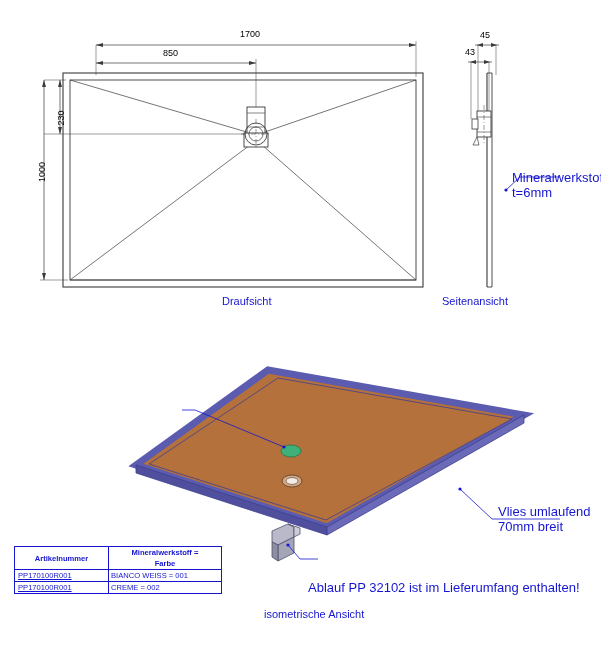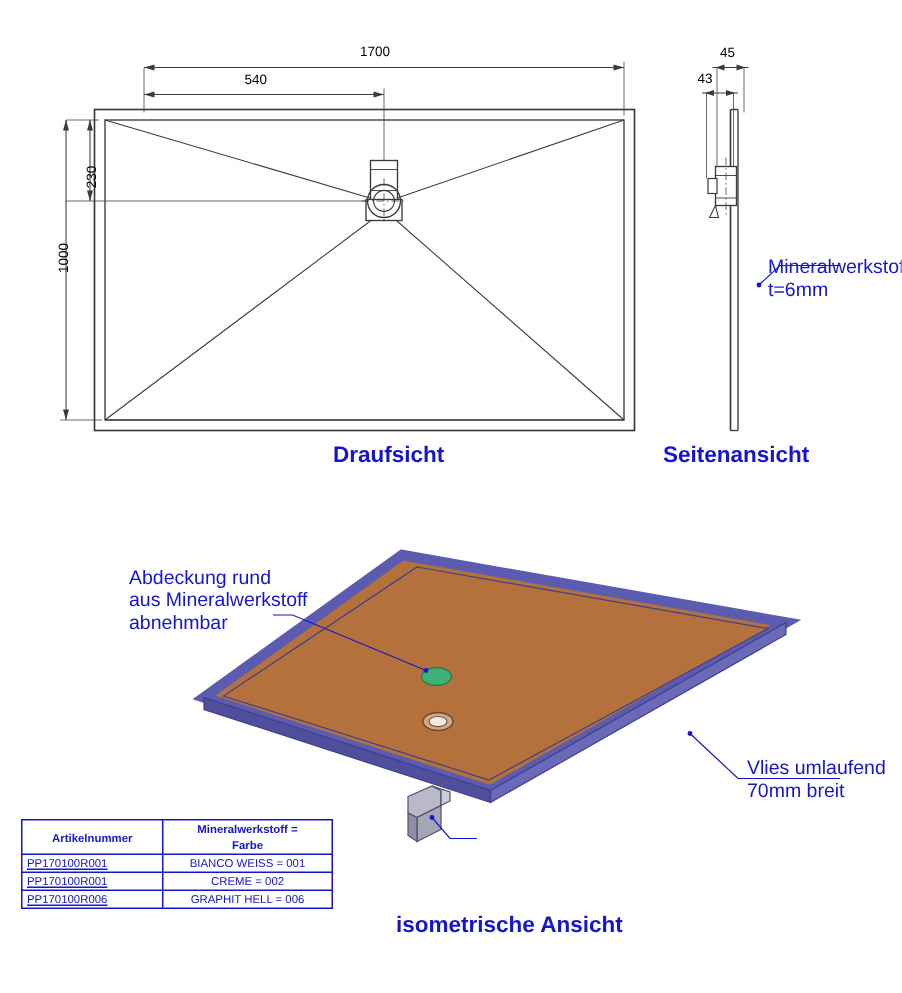--- a/index.html
+++ b/index.html
@@ -7,29 +7,29 @@
     width:601px;height:662px;
     background:#ffffff;
     font-family:"Liberation Sans",sans-serif;
     position:relative;
     overflow:hidden;
     color:#000;
   }
   .stage{position:absolute;left:0;top:15px;width:515px;height:662px;}
   svg{display:block;}
   .lbl-blue{position:absolute;font-size:13px;color:#1515d0;white-space:nowrap;line-height:1.15;}
-  .view-title{position:absolute;font-size:15px;font-weight:bold;color:#1515d0;white-space:nowrap;}
+  .view-title{position:absolute;font-size:11px;font-weight:normal;color:#1515d0;white-space:nowrap;}
   .dim{position:absolute;font-size:9px;color:#000;white-space:nowrap;}
   
   .tbl{position:absolute;left:14px;top:531px;border-collapse:collapse;
        font-size:7.6px;color:#1515d0;}
   .tbl th,.tbl td{border:1px solid #1515d0;padding:0 2px;height:11px;line-height:11px;}
   .tbl th{font-weight:bold;text-align:center;}
   .tbl td.c1{width:88px;text-align:left;padding-left:3px;text-decoration:underline;}
-  .tbl td.c2{width:108px;text-align:center;}
+  .tbl td.c2{width:108px;text-align:left;}
 </style>
 </head>
 <body>
 
 <div class="stage">
 
   <svg width="601" height="330" style="position:absolute;left:0;top:0;">
 
     <rect x="63" y="58" width="360" height="214" fill="none" stroke="#3a3a3a" stroke-width="1.1"></rect>
     <rect x="70" y="65" width="346" height="200" fill="none" stroke="#3a3a3a" stroke-width="0.9"></rect>
@@ -93,21 +93,21 @@
     <path d="M470,47 l6,-2 v4 z" fill="#3a3a3a"></path>
     <path d="M490,47 l-6,-2 v4 z" fill="#3a3a3a"></path>
     <line x1="471" y1="47" x2="471" y2="104" stroke="#3a3a3a" stroke-width="0.5"></line>
     <line x1="489" y1="47" x2="489" y2="96" stroke="#3a3a3a" stroke-width="0.5"></line>
 
     <polyline points="506,175 520,162 560,162" fill="none" stroke="#1515d0" stroke-width="0.8"></polyline>
     <circle cx="506" cy="175" r="1.6" fill="#1515d0"></circle>
   </svg>
 
   <div class="dim" style="left:240px;top:14px;">1700</div>
-  <div class="dim" style="left:163px;top:33px;">540</div>
+  <div class="dim" style="left:163px;top:33px;">850</div>
   <div class="dim" style="left:47px;top:98px;width:28px;text-align:center;transform:rotate(-90deg);">230</div>
   <div class="dim" style="left:22px;top:152px;width:40px;text-align:center;transform:rotate(-90deg);">1000</div>
   <div class="dim" style="left:480px;top:15px;">45</div>
   <div class="dim" style="left:465px;top:32px;">43</div>
 
   <div class="lbl-blue" style="left:512px;top:156px;">
     <span>Mineralwerkstoff</span><br>
     <span>t=6mm</span>
   </div>
 
@@ -139,31 +139,27 @@
     <polyline points="182,63 195,63 284,100" fill="none" stroke="#1515d0" stroke-width="0.8"></polyline>
     <circle cx="284" cy="100" r="1.6" fill="#1515d0"></circle>
 
     <polyline points="460,142 492,172 560,172" fill="none" stroke="#1515d0" stroke-width="0.8"></polyline>
     <circle cx="460" cy="142" r="1.6" fill="#1515d0"></circle>
 
     <polyline points="288,198 300,212 318,212" fill="none" stroke="#1515d0" stroke-width="0.8"></polyline>
     <circle cx="288" cy="198" r="1.6" fill="#1515d0"></circle>
   </svg>
 
-  <div class="lbl-blue" style="left:86px;top:363px;">
-    <span>Abdeckung rund</span><br>
-    <span>aus Mineralwerkstoff</span><br>
-    <span>abnehmbar</span>
-  </div>
 
   <div class="lbl-blue" style="left:498px;top:490px;">
     <span>Vlies umlaufend</span><br>
     <span>70mm breit</span>
   </div>
 
+  <div class="lbl-blue" style="left:308px;top:566px;">Ablauf PP 32102 ist im Lieferumfang enthalten!</div>
 
   <div class="view-title" style="left:264px;top:593px;">isometrische Ansicht</div>
 
   <table class="tbl">
     <thead>
       <tr>
         <th style="width:88px;">Artikelnummer</th>
         <th style="width:108px;">
           <span>Mineralwerkstoff =</span><br>
           <span>Farbe</span>
@@ -172,20 +168,16 @@
     </thead>
     <tbody id="tbl-body">
         <tr>
           <td class="c1">PP170100R001</td>
           <td class="c2">BIANCO WEISS = 001</td>
         </tr>
         <tr>
           <td class="c1">PP170100R001</td>
           <td class="c2">CREME = 002</td>
         </tr>
-        <tr>
-          <td class="c1">PP170100R006</td>
-          <td class="c2">GRAPHIT HELL = 006</td>
-        </tr>
       </tbody>
   </table>
 
 </div>
 
 </body></html>

